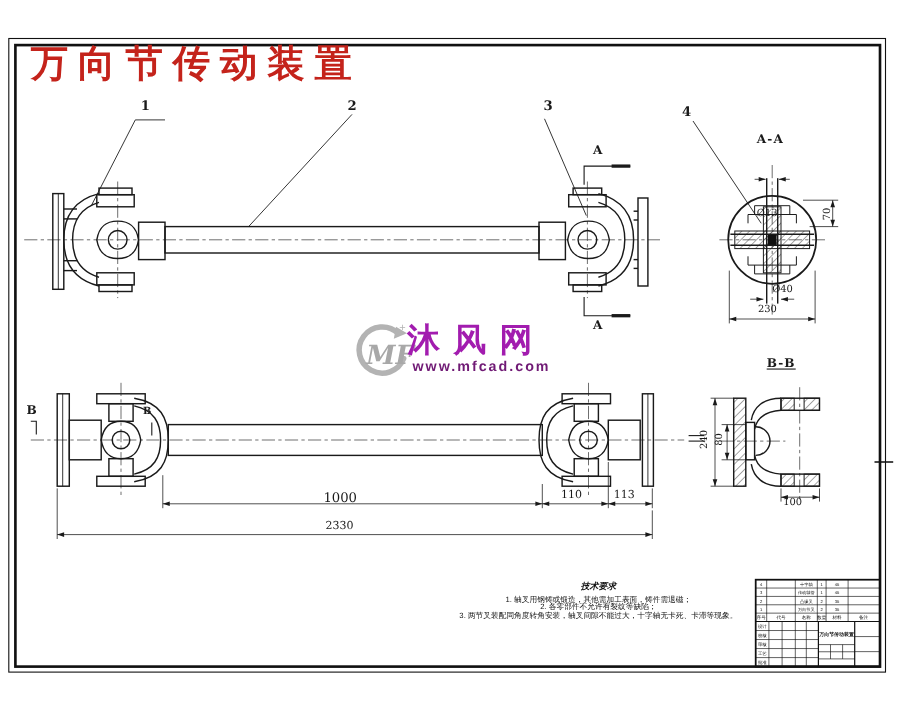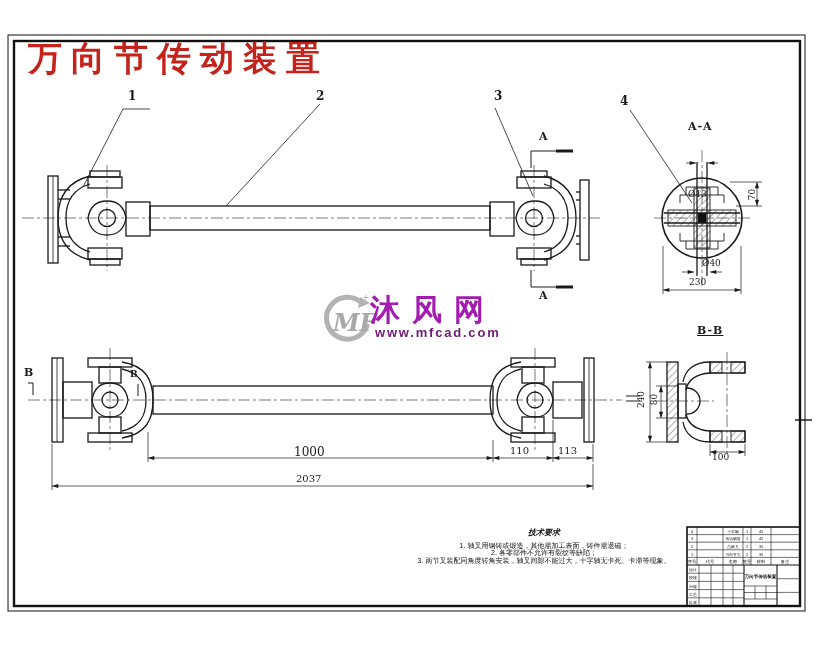--- a/index.html
+++ b/index.html
@@ -329,21 +329,21 @@
 <span class="t dim" style="left:702px;top:259px;">Ø40</span>
 <span class="t dim" style="left:689px;top:278px;">230</span>
 
 <span class="t dim rot" style="left:633px;top:395px;">240</span>
 <span class="t dim rot" style="left:649px;top:395px;">80</span>
 <span class="t dim" style="left:712px;top:453px;">100</span>
 
 <span class="t dim" style="left:294px;top:446px;font-size:12px;">1000</span>
 <span class="t dim" style="left:510px;top:446px;font-size:10px;">110</span>
 <span class="t dim" style="left:558px;top:446px;font-size:10px;">113</span>
-<span class="t dim" style="left:296px;top:474px;font-size:10px;">2037</span>
+<span class="t dim" style="left:296px;top:474px;font-size:10px;">2330</span>
 
 <div id="notes">
   <div class="nh">技术要求</div>
   <div>1. 轴叉用钢铸或锻造，其他需加工表面，铸件需退磁；</div>
   <div>2. 各零部件不允许有裂纹等缺陷；</div>
   <div>3. 两节叉装配同角度转角安装，轴叉间隙不能过大，十字轴无卡死、卡滞等现象。</div>
 </div>
 
 <span class="t wm-name">沐风网</span>
 <span class="t wm-url">www.mfcad.com</span>

